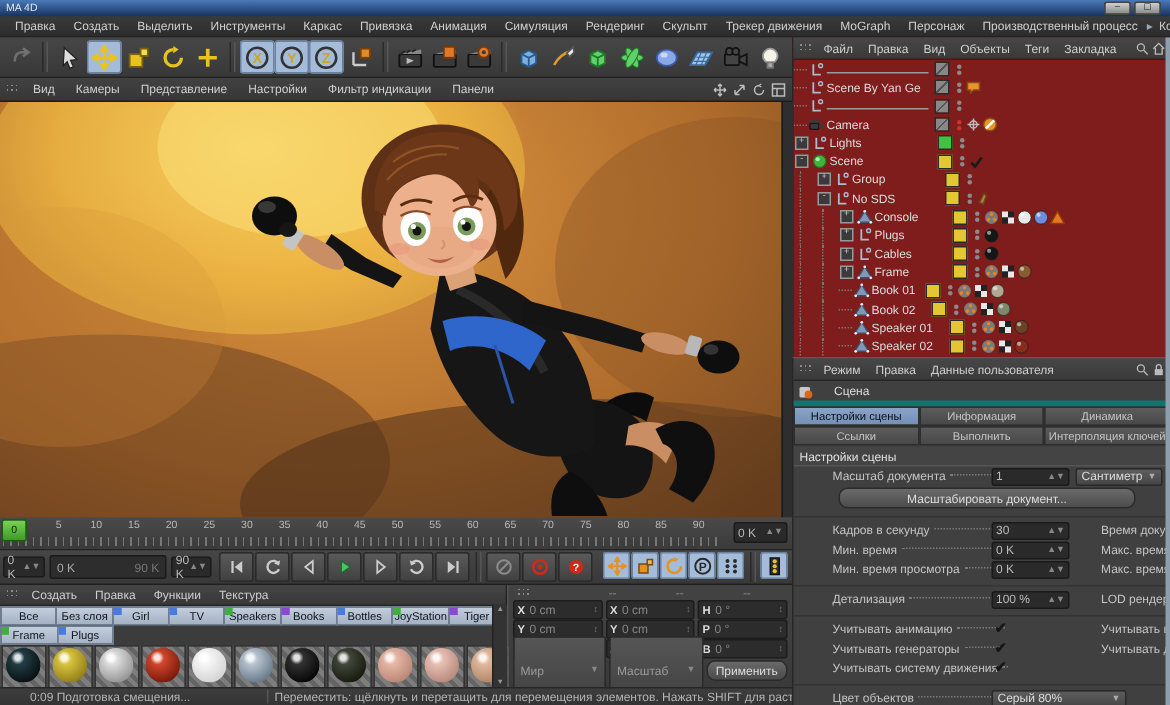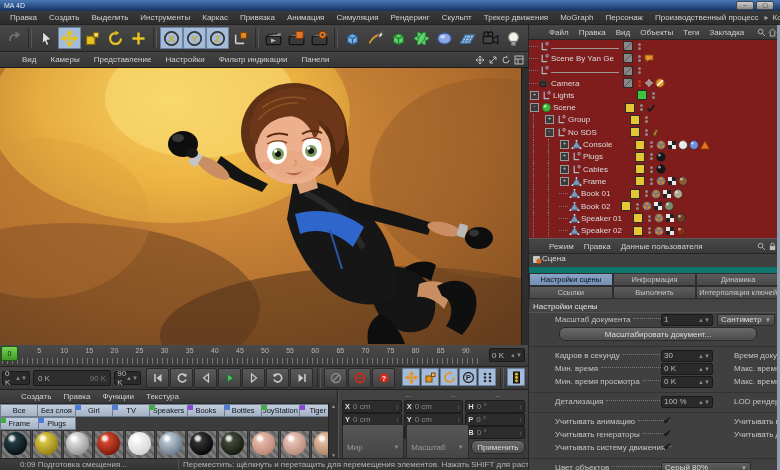--- a/index.html
+++ b/index.html
@@ -126,21 +126,21 @@
   .sq.slash{background:linear-gradient(135deg,#888 45%,#555 45%,#555 55%,#888 55%)}
   .vdots{flex:none;width:4px;margin-right:3px;display:flex;flex-direction:column;gap:1px;align-items:center}
   .vdots i{width:3px;height:3px;border-radius:50%;background:#8a8a8a}
   .vdots.red i{background:#cc3322}
   .tags{display:flex;align-items:center;gap:1px}
   .tag{width:10px;height:10px;flex:none}
   .tag svg{width:10px;height:10px}
   
   #am{left:528px;top:238px;width:252px;height:232px;background:#404040;border-left:1px solid #262626;
       border-top:1px solid #5a5a5a;box-sizing:border-box;overflow:hidden}
-  #amobj{height:13px;display:flex;align-items:flex-start;gap:0;padding-left:3px;color:#ddd;border-bottom:6px solid #0f766e}
+  #amobj{height:13px;display:flex;align-items:center;gap:14px;padding-left:3px;color:#ddd;border-bottom:4px solid #0f766e}
   #amtabs{display:grid;grid-template-columns:1fr 1fr 1fr;height:26px}
   .atab{background:linear-gradient(#5c5c5c,#484848);border:1px solid #2e2e2e;color:#c4c4c4;
         display:flex;align-items:center;justify-content:center;white-space:nowrap;overflow:hidden;font-size:7.5px}
   .atab.active{background:linear-gradient(#8aa3c6,#7390b6);color:#0a0f18}
   #amsection{height:12px;display:flex;align-items:center;padding-left:4px;color:#e0e0e0;
              border-bottom:1px solid #555;background:#444;margin-top:1px}
   .arow{display:flex;align-items:center;height:13px;padding-left:26px;position:relative}
   .alabel{color:#c4c4c4;white-space:nowrap}
   .leader{flex:none;border-bottom:1px dotted #7a7a7a;margin:0 3px 3px 3px}
   .avalue{position:absolute;left:132px;width:52px}
@@ -431,21 +431,21 @@
                 <path d="M2.2 7.8 L7.8 2.2" stroke="#fff" stroke-width="1.6"></path>
               </svg></span>
           </span>
         </div>
         <div class="trow">
           <span class="texp">+</span>
           <span class="ticon"><svg viewBox="0 0 12 12">
               <path d="M3.5 2 V9.5 H9" stroke="#a8bcd0" stroke-width="1.3" fill="none"></path>
               <circle cx="8.8" cy="3" r="1.4" fill="none" stroke="#a8bcd0"></circle>
             </svg></span>
-          <span class="tlabel" style="width: 84px;">Lights</span>
+          <span class="tlabel" style="width: 72px;">Lights</span>
           <span class="sq green"></span>
           <span class="vdots">
             <i></i>
             <i></i>
           </span>
           <span class="tags"></span>
         </div>
         <div class="trow">
           <span class="texp">-</span>
           <span class="ticon"><svg viewBox="0 0 12 12">
@@ -620,21 +620,21 @@
         <div class="trow">
           <span class="tind" style="width: 10px;"></span>
           <span class="tind" style="width: 10px;"></span>
           <span class="tnoexp"></span>
           <span class="ticon"><svg viewBox="0 0 12 12">
               <path d="M6 2 L11 10 H1 Z" fill="#8098b6" stroke="#38506e"></path>
               <circle cx="6" cy="2" r="1" fill="#e8eef6"></circle>
               <circle cx="1.6" cy="10" r="1" fill="#e8eef6"></circle>
               <circle cx="10.4" cy="10" r="1" fill="#e8eef6"></circle>
             </svg></span>
-          <span class="tlabel" style="width: 49px;">Book 01</span>
+          <span class="tlabel" style="width: 36px;">Book 01</span>
           <span class="sq yellow"></span>
           <span class="vdots">
             <i></i>
             <i></i>
           </span>
           <span class="tags">
             <span class="tag"><svg viewBox="0 0 10 10">
                 <circle cx="5" cy="5" r="4.3" fill="#7a7a7a"></circle>
                 <circle cx="5" cy="2.8" r="1.2" fill="#e8861e"></circle>
                 <circle cx="2.9" cy="6.4" r="1.2" fill="#e8861e"></circle>

